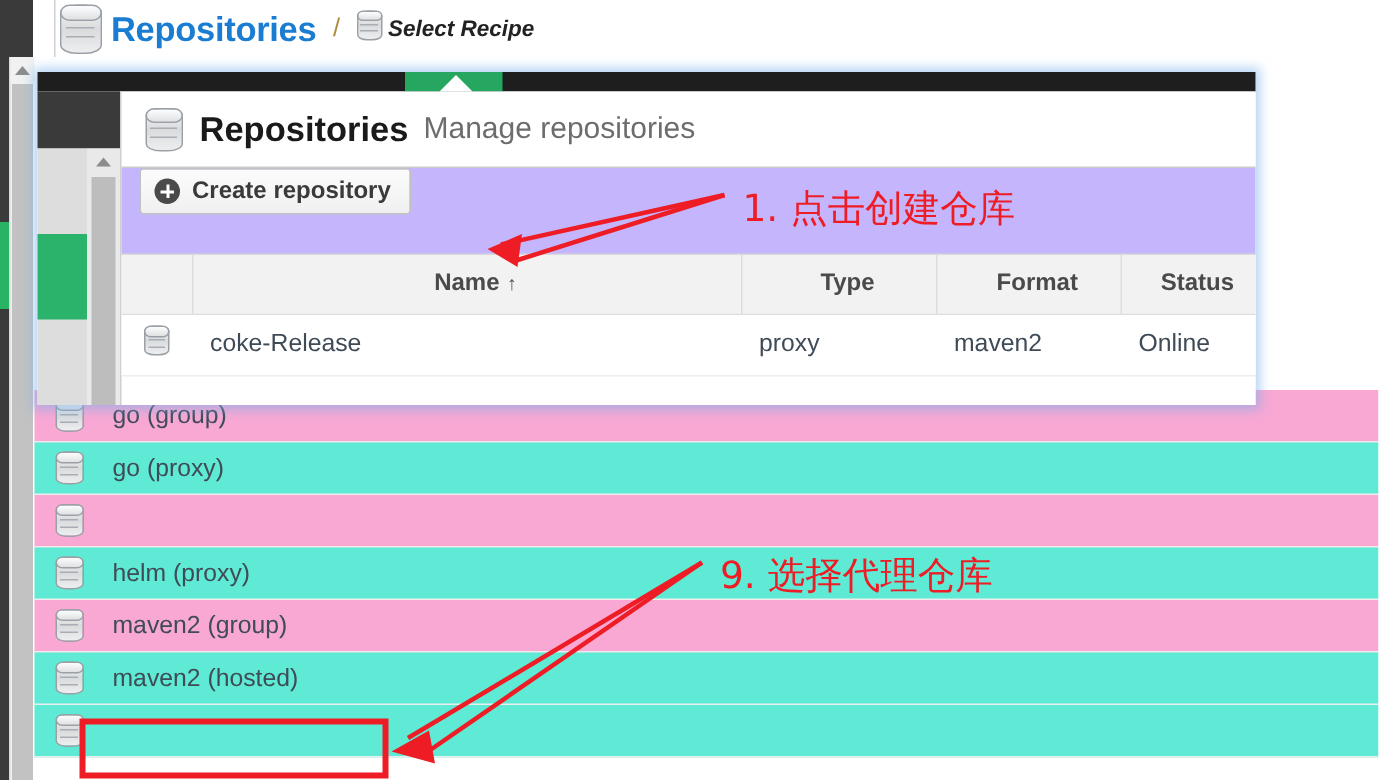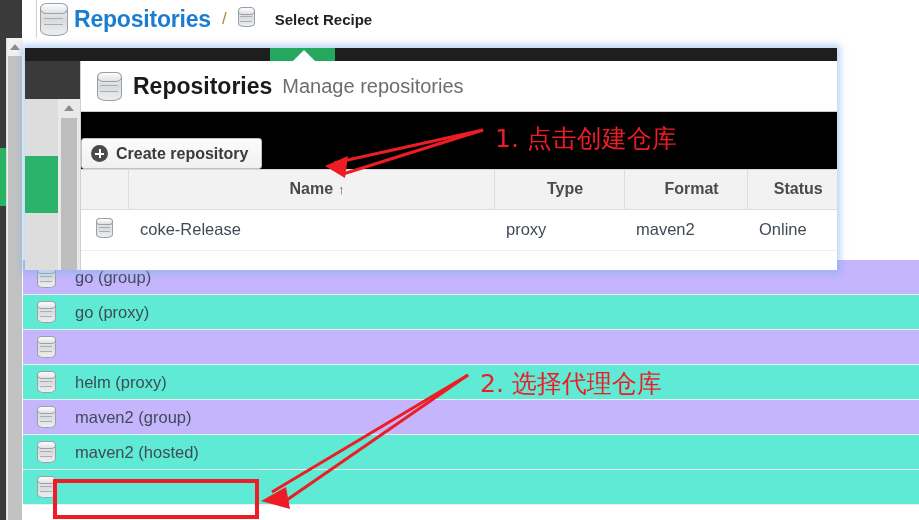--- a/index.html
+++ b/index.html
@@ -60,21 +60,22 @@
   .crumb-sep {
     font-size: 17px;
     color: #b08a3a;
     padding: 0 11px;
     font-weight: normal;
   }
   .crumb-sub {
     font-size: 15px;
     font-weight: bold;
     color: #222;
-    padding-left: 20px;
+    padding-left: 4px;
+    font-style: italic;
   }
 
   
   .db {
     display: inline-block;
     position: relative;
     background: linear-gradient(to bottom, #f4f5f6 0%, #d9dbdd 50%, #eceeef 100%);
     border: 1px solid #9aa0a5;
     border-radius: 40% / 18%;
   }
@@ -155,21 +156,21 @@
     position: absolute;
     left: 23px; top: 0;
     width: 896px; height: 482px;
   }
   .bg-row {
     position: relative;
     height: 35px;
     display: flex;
     align-items: center;
     border-bottom: 1px solid #ededed;
-    background: #c4b5fd;
+    background: #f9a8d4;
   }
   .bg-row.alt { background: #5eead4; }
   .bg-row .row-icon {
     width: 46px;
     display: flex; align-items: center; justify-content: center;
     flex: none;
   }
   .bg-row .row-label {
     font-size: 16.5px;
     color: #3f4b57;
@@ -280,23 +281,24 @@
   .mh-sub {
     font-size: 20px;
     color: #6d6d6d;
     padding-left: 10px;
   }
 
   .modal-toolbar {
     position: relative;
     height: 58px;
     display: flex;
-    align-items: flex-end;
+    align-items: flex-start;
+    padding-left: 12px;
     border-bottom: 1px solid #d9d9d9;
-    background: #000000;
+    background: #c4b5fd;
   }
   .btn-create {
     display: inline-flex;
     align-items: center;
     gap: 8px;
     height: 31px;
     padding: 0 12px 0 9px;
     background: linear-gradient(to bottom,#fcfcfc,#f0f0f0);
     border: 1px solid #c2c2c2;
     border-radius: 3px;
@@ -522,17 +524,17 @@
         <path d="M297,154 L320,144 L317,166 Z" fill="#ee1c25"></path>
       </g>
 
       <g>
         <path d="M440,363 L244,480" stroke="#ee1c25" stroke-width="3" fill="none"></path>
         <path d="M440,363 L253,492" stroke="#ee1c25" stroke-width="3" fill="none"></path>
         <path d="M233,489 L258,475 L262,497 Z" fill="#ee1c25"></path>
       </g>
     </svg>
     <div class="annot-text annot-1">1. 点击创建仓库</div>
-    <div class="annot-text annot-2">2. 选择代理仓库</div>
+    <div class="annot-text annot-2">9. 选择代理仓库</div>
     <div class="redbox"></div>
   </div>
 
 </div>
 
 </body></html>

